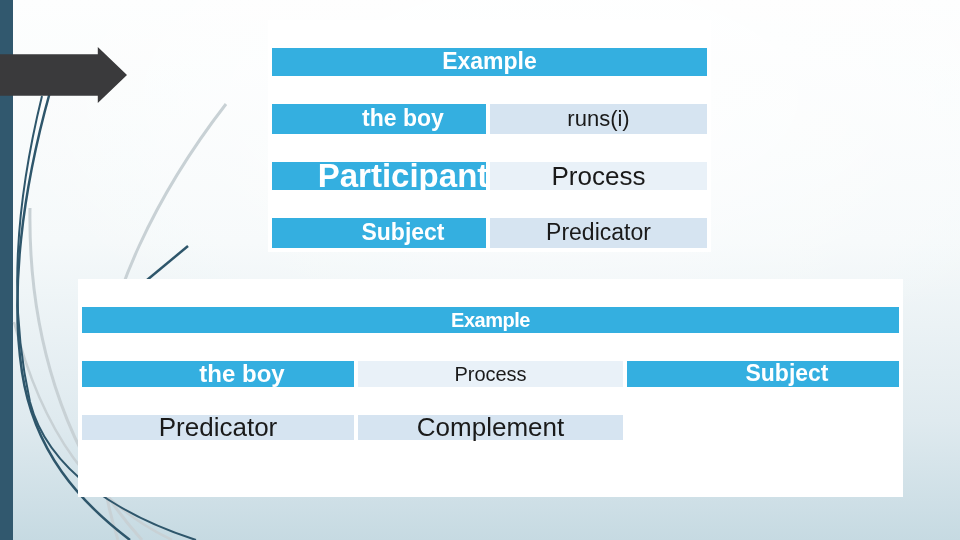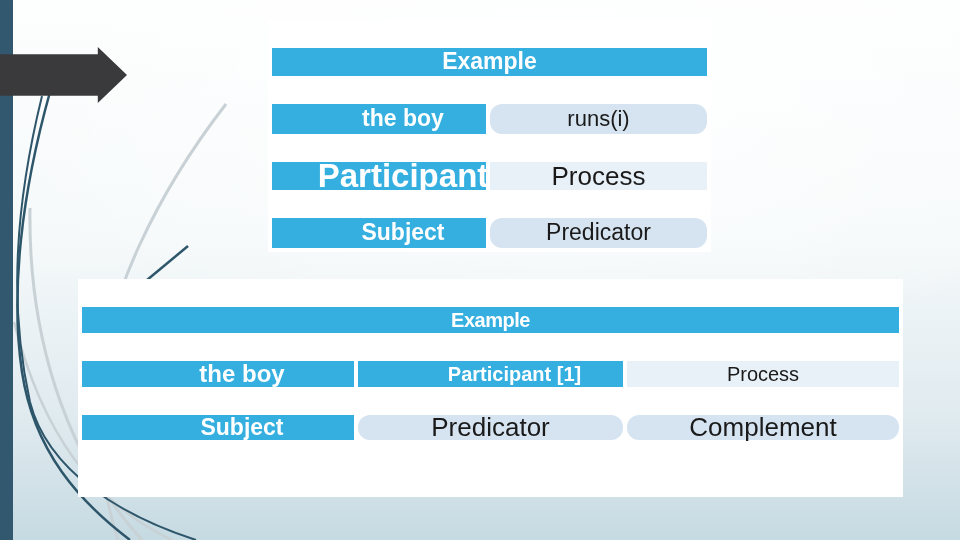--- a/index.html
+++ b/index.html
@@ -37,21 +37,21 @@
     grid-template-rows:52px 54px 52px 54px;
   }
   .tbl-bottom{
     left:78px;top:279px;
     grid-template-columns:272px 265px 272px;
     grid-template-rows:50px 50px 49px 49px;
   }
   .cell{display:flex;align-items:center;justify-content:center;line-height:1.1;text-align:left;margin-top:24px;}
   .hdr{grid-column:1 / -1;background:var(--accent_blue);color:#fff;font-weight:bold;}
   .label{background:var(--accent_blue);color:#fff;font-weight:bold;padding-left:48px;}
-  .bandA{background:var(--cell_light_a);color:var(--text_dark);border-radius:12px;}
+  .bandA{background:var(--cell_light_a);color:var(--text_dark);}
   .bandB{background:var(--cell_light_b);color:var(--text_dark);}
   .fs20{font-size:20px}.fs21{font-size:21px}.fs22{font-size:22px}.fs23{font-size:23px}
   .fs24{font-size:24px}.fs25{font-size:33px}.fs26{font-size:26px}
   .cond{letter-spacing:-0.5px;}
 </style>
 </head>
 <body>
 
 <div class="slide-bg"></div>
 
@@ -73,18 +73,17 @@
   <div class="cell bandA fs22">runs(i)</div>
   <div class="cell label fs25">Participant</div>
   <div class="cell bandB fs26">Process</div>
   <div class="cell label fs23">Subject</div>
   <div class="cell bandA fs23">Predicator</div>
 </div>
 
 <div class="tbl tbl-bottom">
   <div class="cell hdr fs20 cond">Example</div>
   <div class="cell label fs24">the boy</div>
-  <div class="cell label fs20">Participant [1]</div>
   <div class="cell bandB fs20">Process</div>
   <div class="cell label fs23">Subject</div>
   <div class="cell bandA fs26">Predicator</div>
   <div class="cell bandA fs26">Complement</div>
 </div>
 
 </body></html>

